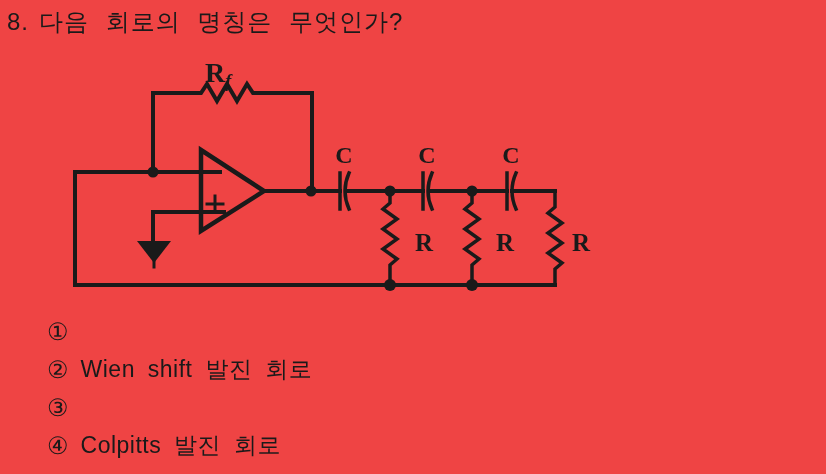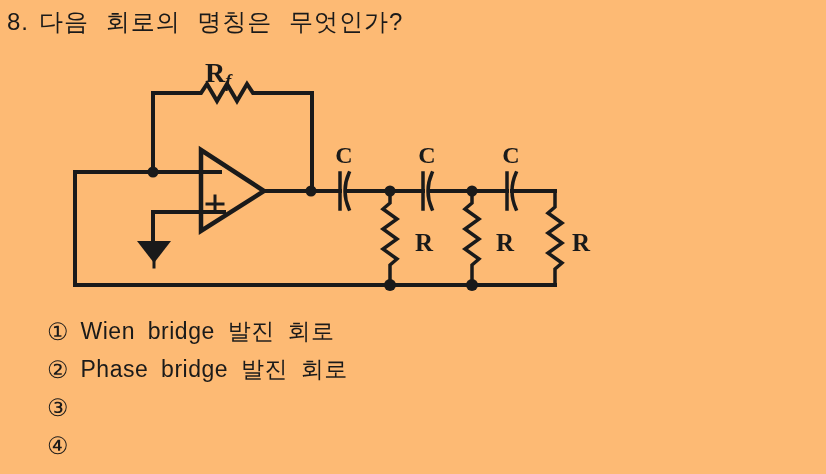--- a/index.html
+++ b/index.html
@@ -4,21 +4,21 @@
 <style>
   html, body {
     margin: 0;
     padding: 0;
     background: #ffffff;
   }
   .page {
     position: relative;
     width: 826px;
     height: 474px;
-    background: #fdba74;
+    background: #ef4444;
     overflow: hidden;
     font-family: "Liberation Sans", sans-serif;
     color: #1a1a1a;
   }
   .question-title {
     position: absolute;
     left: 7px;
     top: 6px;
     font-size: 24px;
     font-weight: 500;
@@ -131,27 +131,27 @@
       <circle cx="390" cy="191" r="5.5"></circle>
       <circle cx="472" cy="191" r="5.5"></circle>
       <circle cx="390" cy="285" r="6"></circle>
       <circle cx="472" cy="285" r="6"></circle>
     </g>
   </svg>
 
   <div class="options">
     <div class="option">
       <span class="marker">①</span>
-      <span class="label">Wien bridge 발진 회로</span>
     </div>
     <div class="option">
       <span class="marker">②</span>
-      <span class="label">Phase bridge 발진 회로</span>
+      <span class="label">Wien shift 발진 회로</span>
     </div>
     <div class="option">
       <span class="marker">③</span>
     </div>
     <div class="option">
       <span class="marker">④</span>
+      <span class="label">Colpitts 발진 회로</span>
     </div>
   </div>
 
 </div>
 
 </body></html>

